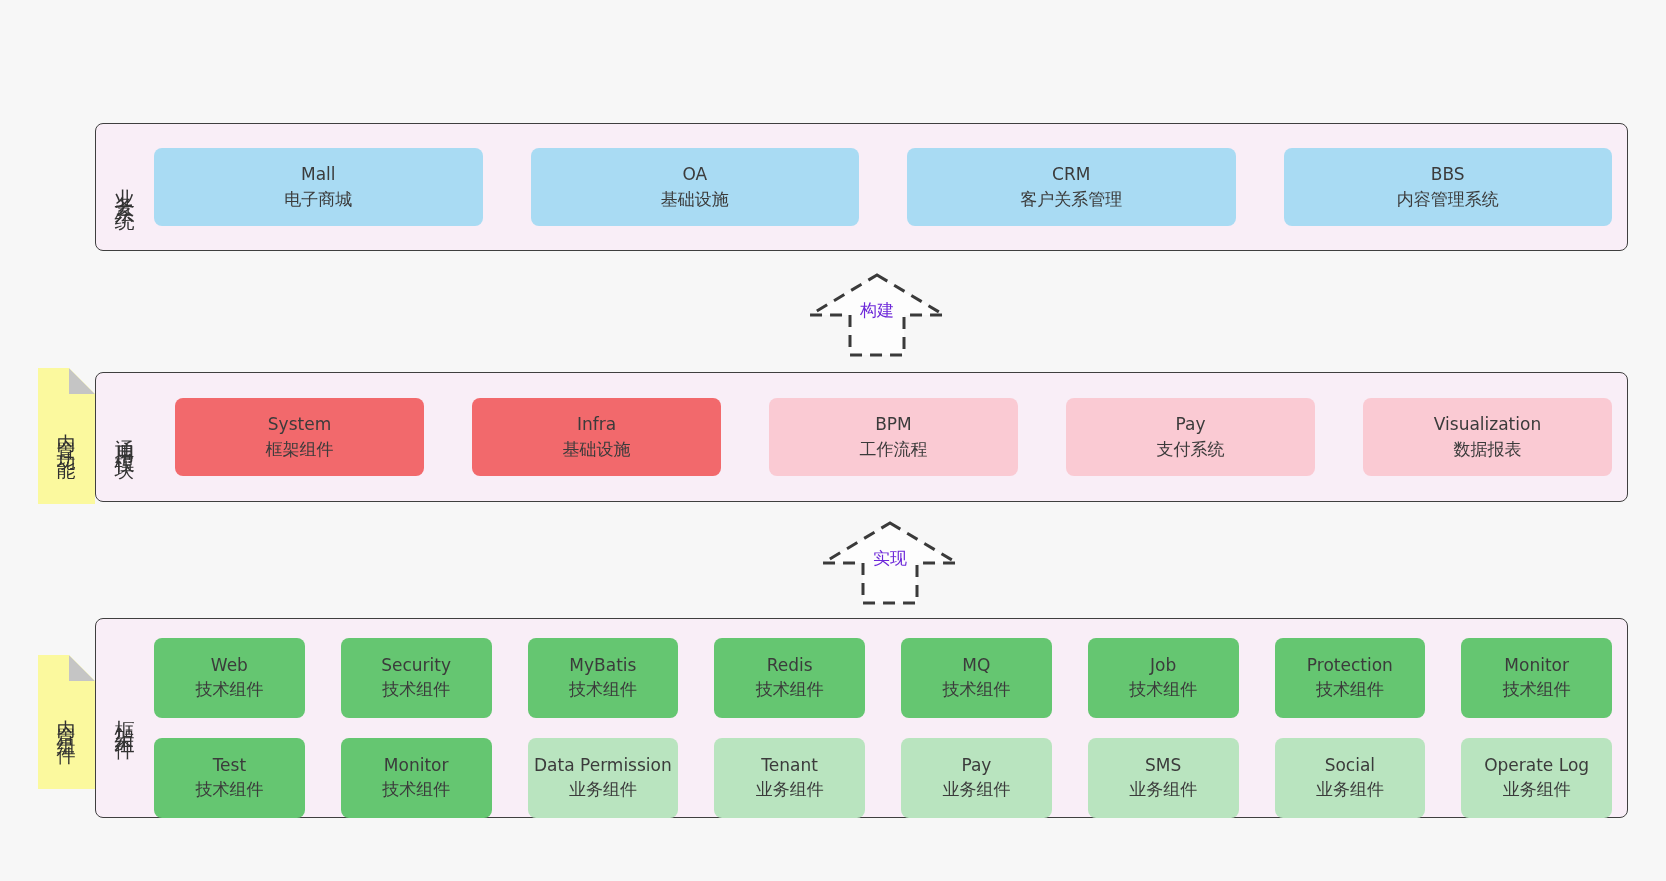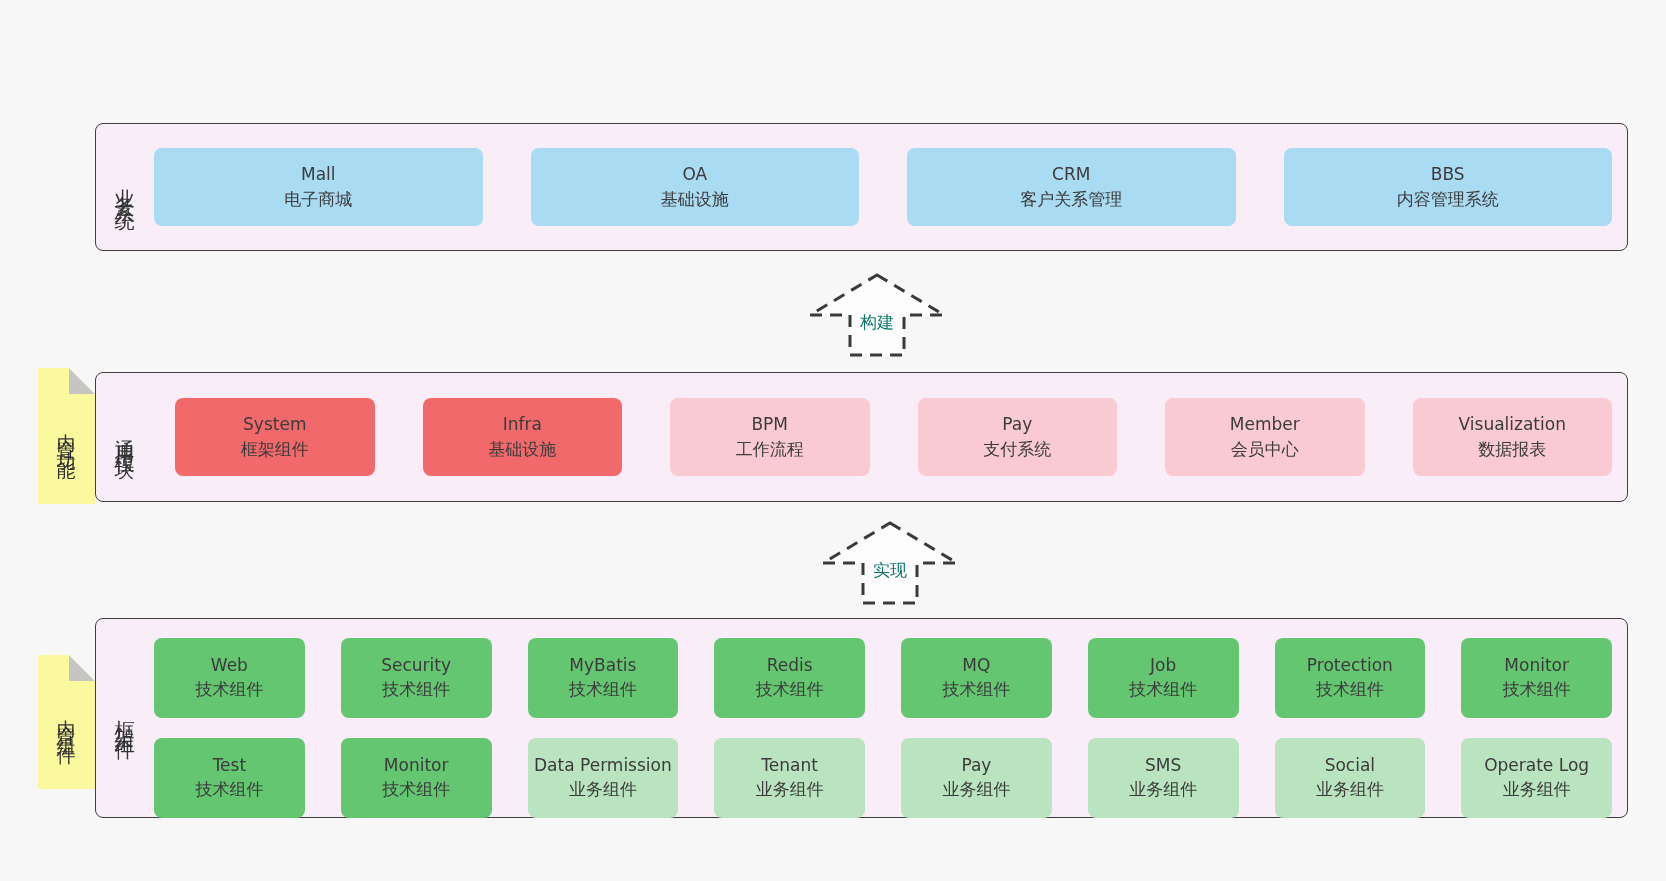--- a/index.html
+++ b/index.html
@@ -64,22 +64,22 @@
     border-bottom:26px solid var(--note-fold);border-right:26px solid transparent;
   }
   .note .v{letter-spacing:9px;}
 
   
   .arrow{position:absolute;width:142px;height:88px;z-index:2;}
   .arrow-1{left:806px;top:271px;}
   .arrow-2{left:819px;top:519px;}
   .arrow svg{display:block;}
   .arrow-label{
-    position:absolute;top:40px;left:50%;transform:translateX(-50%);
-    background:var(--arrow-fill);padding:0 3px;font-size:17px;color:#0f766e;white-space:nowrap;
+    position:absolute;top:28px;left:50%;transform:translateX(-50%);
+    background:var(--arrow-fill);padding:0 3px;font-size:17px;color:#6d28d9;white-space:nowrap;
   }
 </style>
 </head>
 <body>
 
 <div class="canvas">
 
   <div class="note note-1">
     <span class="fold"></span>
     <span class="v">内置功能</span>
@@ -135,24 +135,20 @@
       </div>
       <div class="box pink">
         <span>BPM</span>
         <span>工作流程</span>
       </div>
       <div class="box pink">
         <span>Pay</span>
         <span>支付系统</span>
       </div>
       <div class="box pink">
-        <span>Member</span>
-        <span>会员中心</span>
-      </div>
-      <div class="box pink">
         <span>Visualization</span>
         <span>数据报表</span>
       </div>
     </div>
   </section>
 
   <div class="arrow arrow-2">
     <svg width="142" height="88" viewBox="0 0 142 88">
       <polygon points="71,4 138,44 98,44 98,84 44,84 44,44 4,44" fill="#fdfdfd" stroke="#3a3a3a" stroke-width="3" stroke-dasharray="12 8"></polygon>
     </svg>

